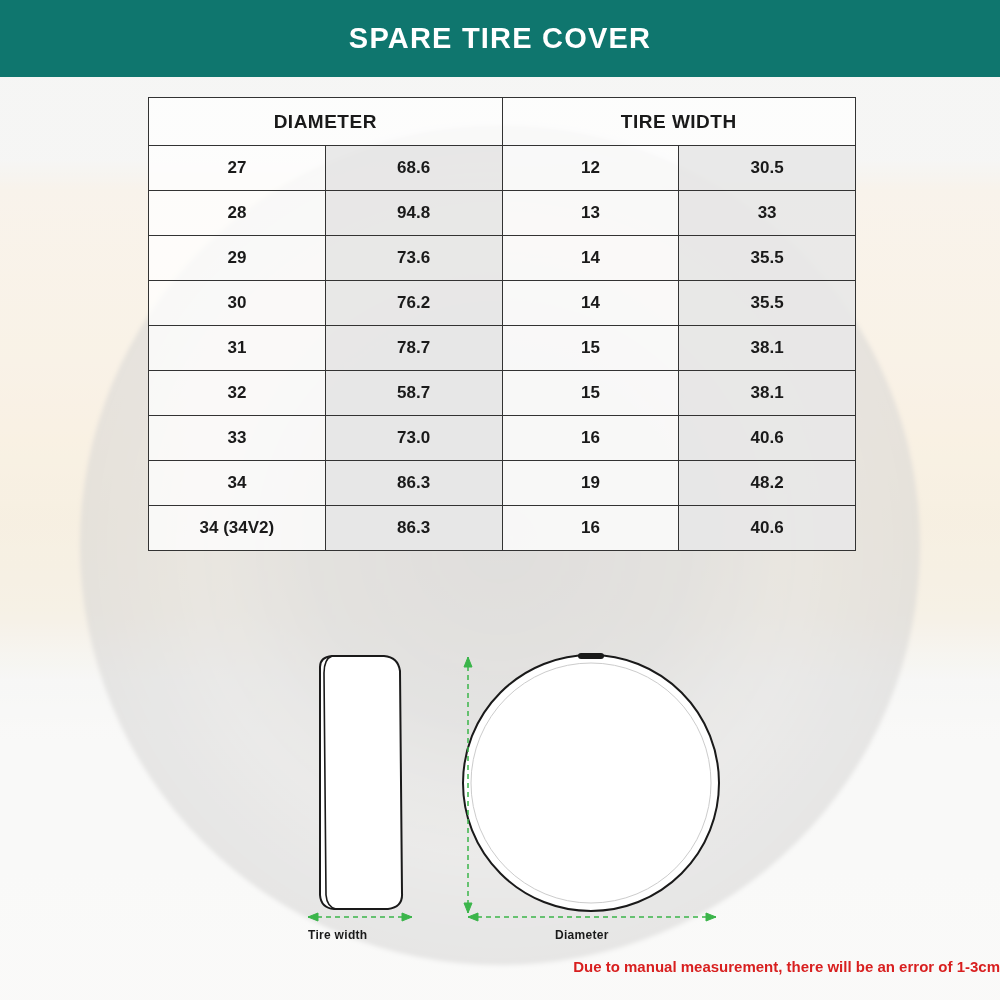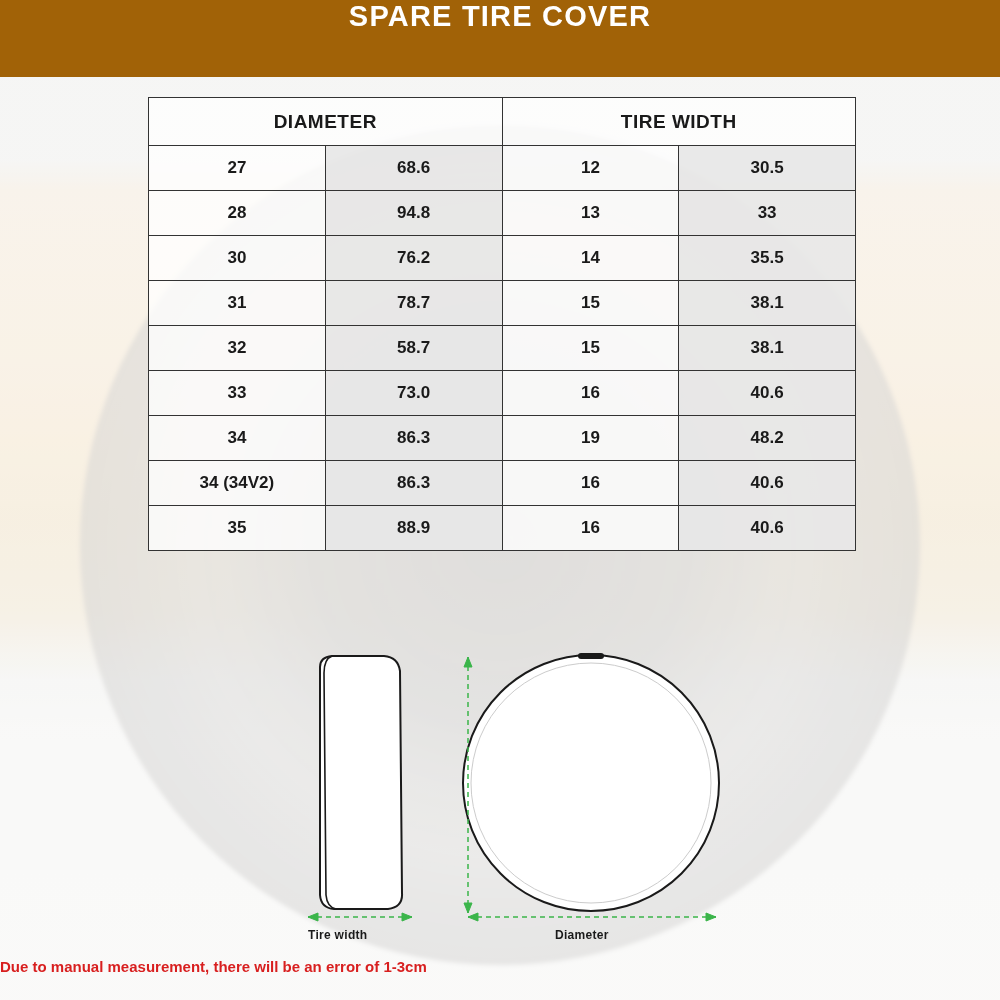--- a/index.html
+++ b/index.html
@@ -56,23 +56,23 @@
     background: rgba(255,255,255,0.55);
   }
 
   
   .header {
     position: absolute;
     left: 0;
     top: 0;
     width: 1000px;
     height: 77px;
-    background: #a16207;
+    background: #0f766e;
     display: flex;
-    align-items: flex-start;
+    align-items: center;
     justify-content: center;
     z-index: 5;
   }
   .header h1 {
     margin: 0;
     color: #ffffff;
     font-size: 29px;
     font-weight: bold;
     letter-spacing: 1.2px;
   }
@@ -140,21 +140,21 @@
     letter-spacing: 0.3px;
   }
   .cap-width { left: 160px; top: 283px; }
   .cap-diam  { left: 407px; top: 283px; }
 
   .footer-note {
     position: absolute;
     left: 0;
     top: 958px;
     width: 1000px;
-    text-align: left;
+    text-align: right;
     color: #d81f1f;
     font-size: 15px;
     font-weight: bold;
     z-index: 5;
   }
 </style>
 </head>
 <body>
 
 <div class="page">
@@ -187,20 +187,26 @@
           <td class="clear">12</td>
           <td class="shade">30.5</td>
         </tr>
         <tr>
           <td class="clear">28</td>
           <td class="shade">94.8</td>
           <td class="clear">13</td>
           <td class="shade">33</td>
         </tr>
         <tr>
+          <td class="clear">29</td>
+          <td class="shade">73.6</td>
+          <td class="clear">14</td>
+          <td class="shade">35.5</td>
+        </tr>
+        <tr>
           <td class="clear">30</td>
           <td class="shade">76.2</td>
           <td class="clear">14</td>
           <td class="shade">35.5</td>
         </tr>
         <tr>
           <td class="clear">31</td>
           <td class="shade">78.7</td>
           <td class="clear">15</td>
           <td class="shade">38.1</td>
@@ -222,26 +228,20 @@
           <td class="shade">86.3</td>
           <td class="clear">19</td>
           <td class="shade">48.2</td>
         </tr>
         <tr>
           <td class="clear">34 (34V2)</td>
           <td class="shade">86.3</td>
           <td class="clear">16</td>
           <td class="shade">40.6</td>
         </tr>
-        <tr>
-          <td class="clear">35</td>
-          <td class="shade">88.9</td>
-          <td class="clear">16</td>
-          <td class="shade">40.6</td>
-        </tr>
       </tbody>
     </table>
   </div>
 
   <div class="illus">
     <svg width="708" height="300" viewBox="0 0 708 300">
 
       <g>
         <path d="M172 22 Q172 12 184 11 L236 11 Q250 12 252 26 L254 248 Q255 262 240 264 L186 264 Q173 263 172 250 Z" fill="#ffffff" stroke="#1a1a1a" stroke-width="2"></path>
         <path d="M184 11 Q176 14 176 28 L178 250 Q179 262 188 264" fill="none" stroke="#1a1a1a" stroke-width="1.6"></path>

